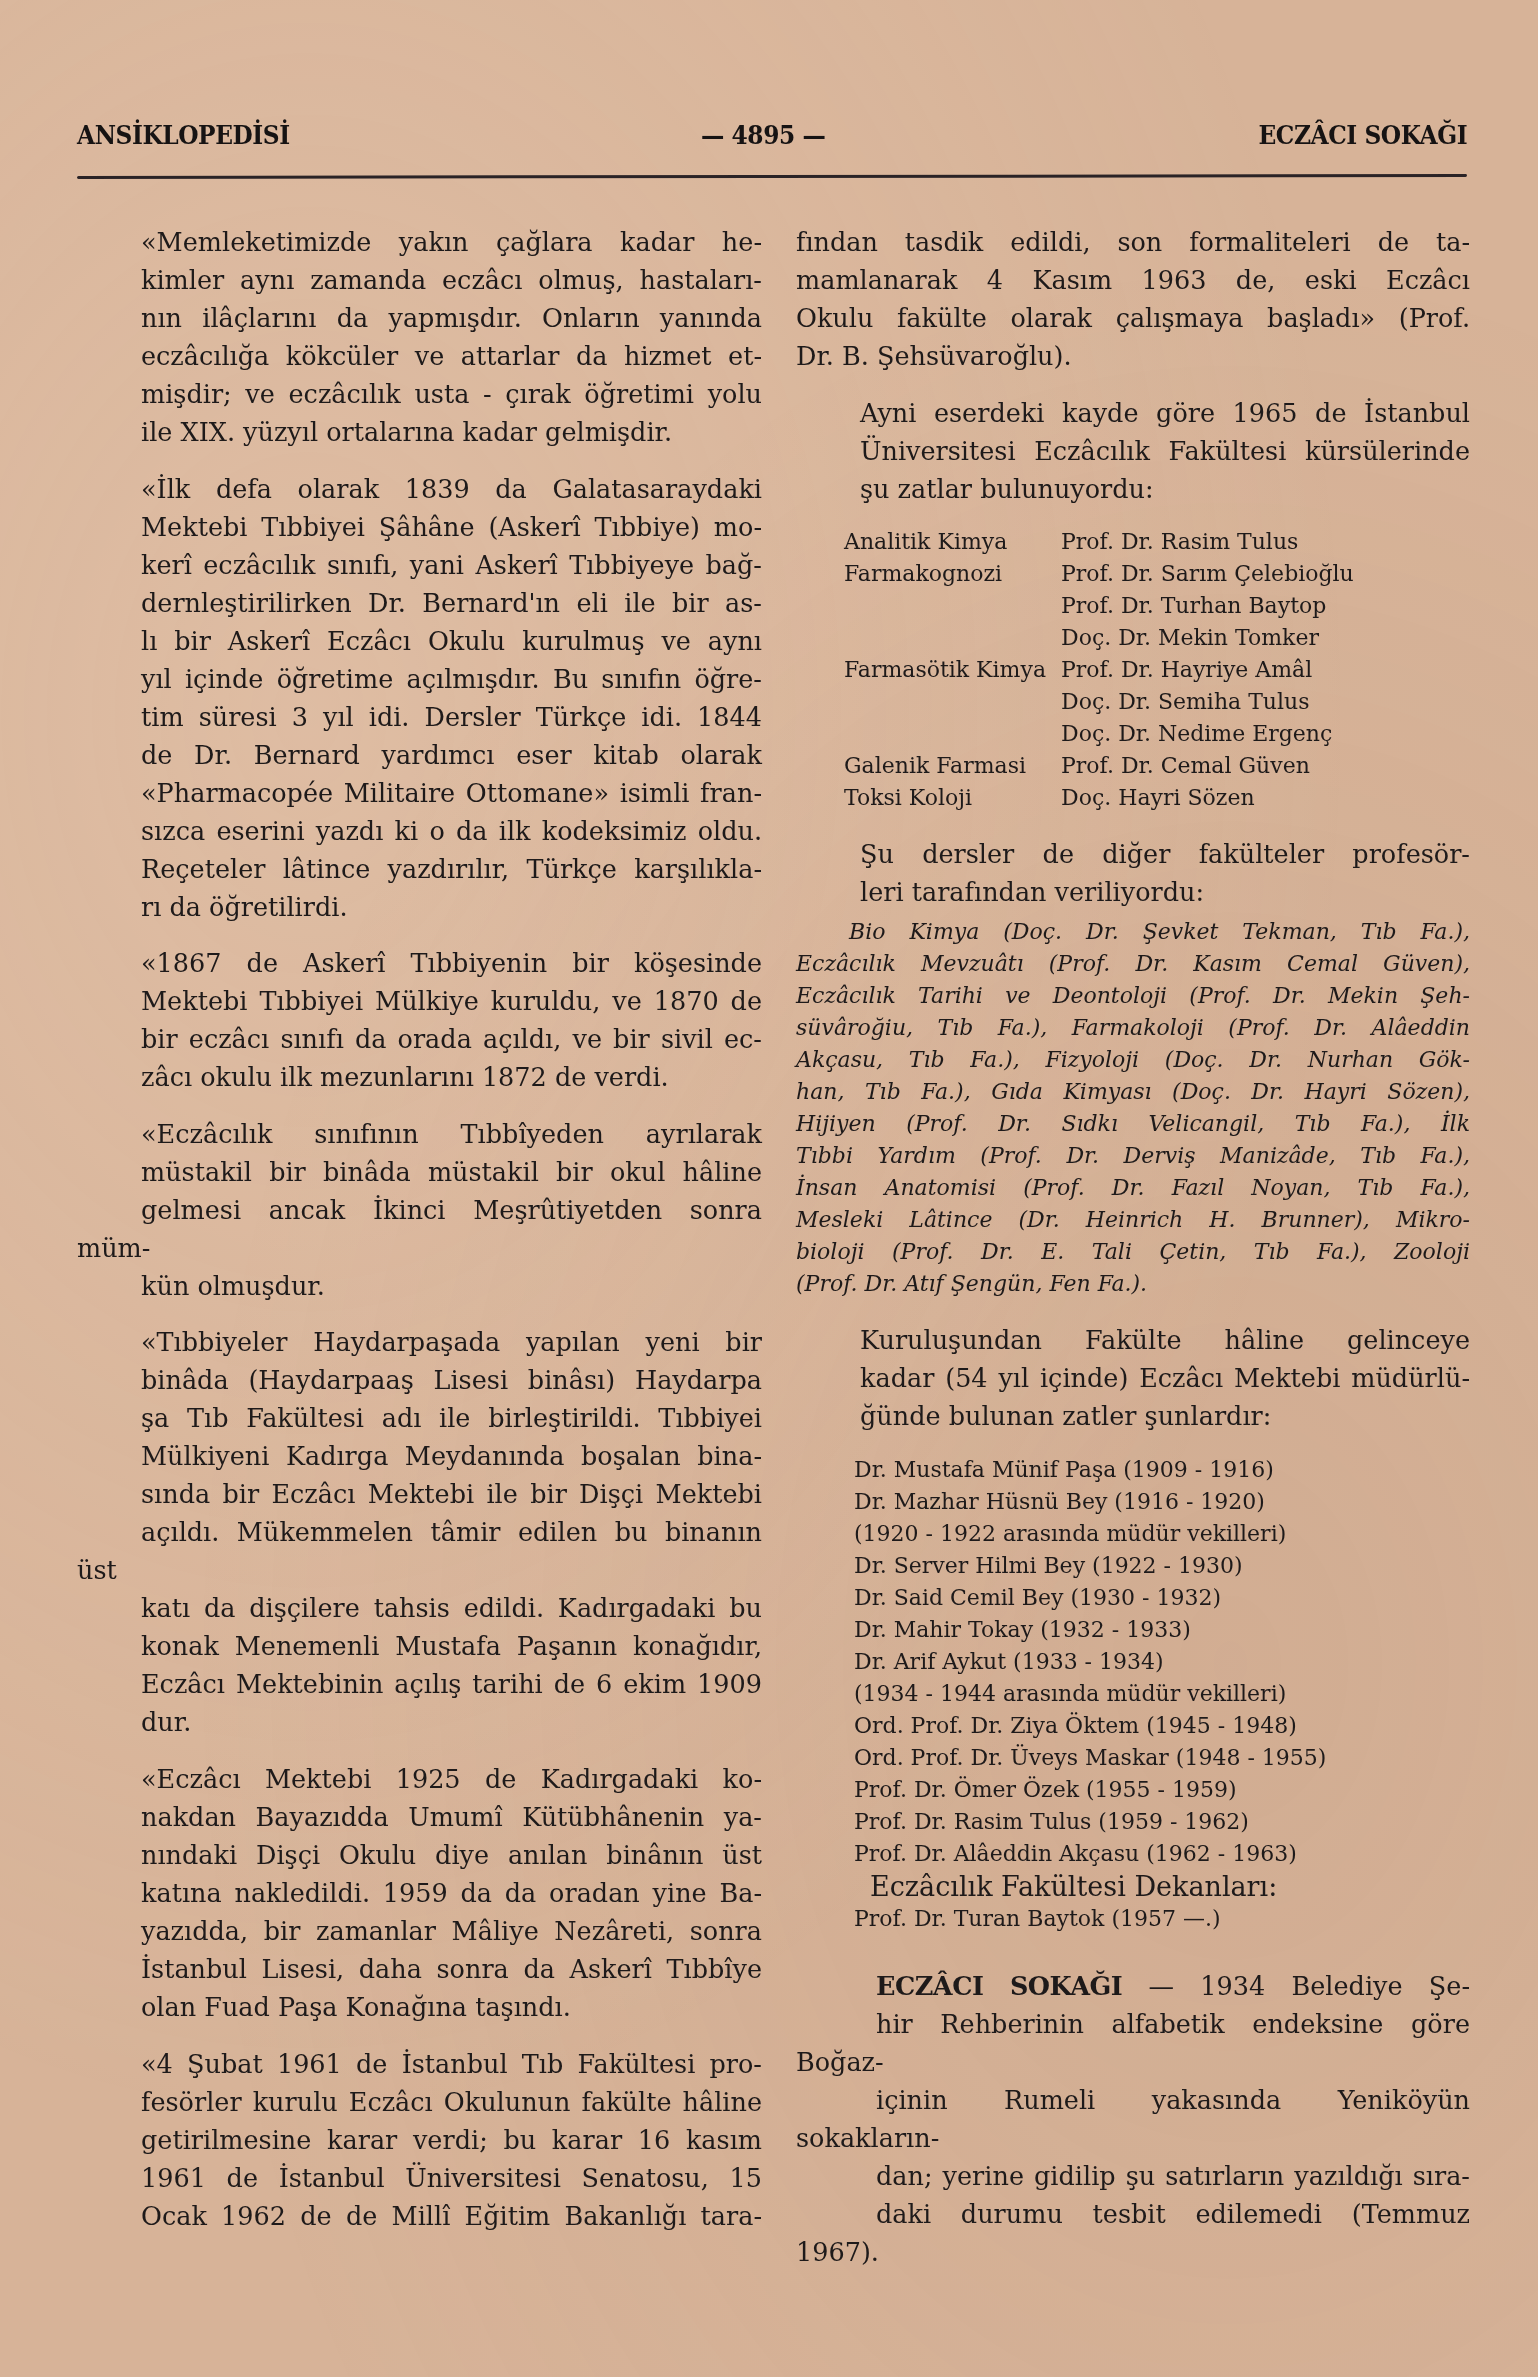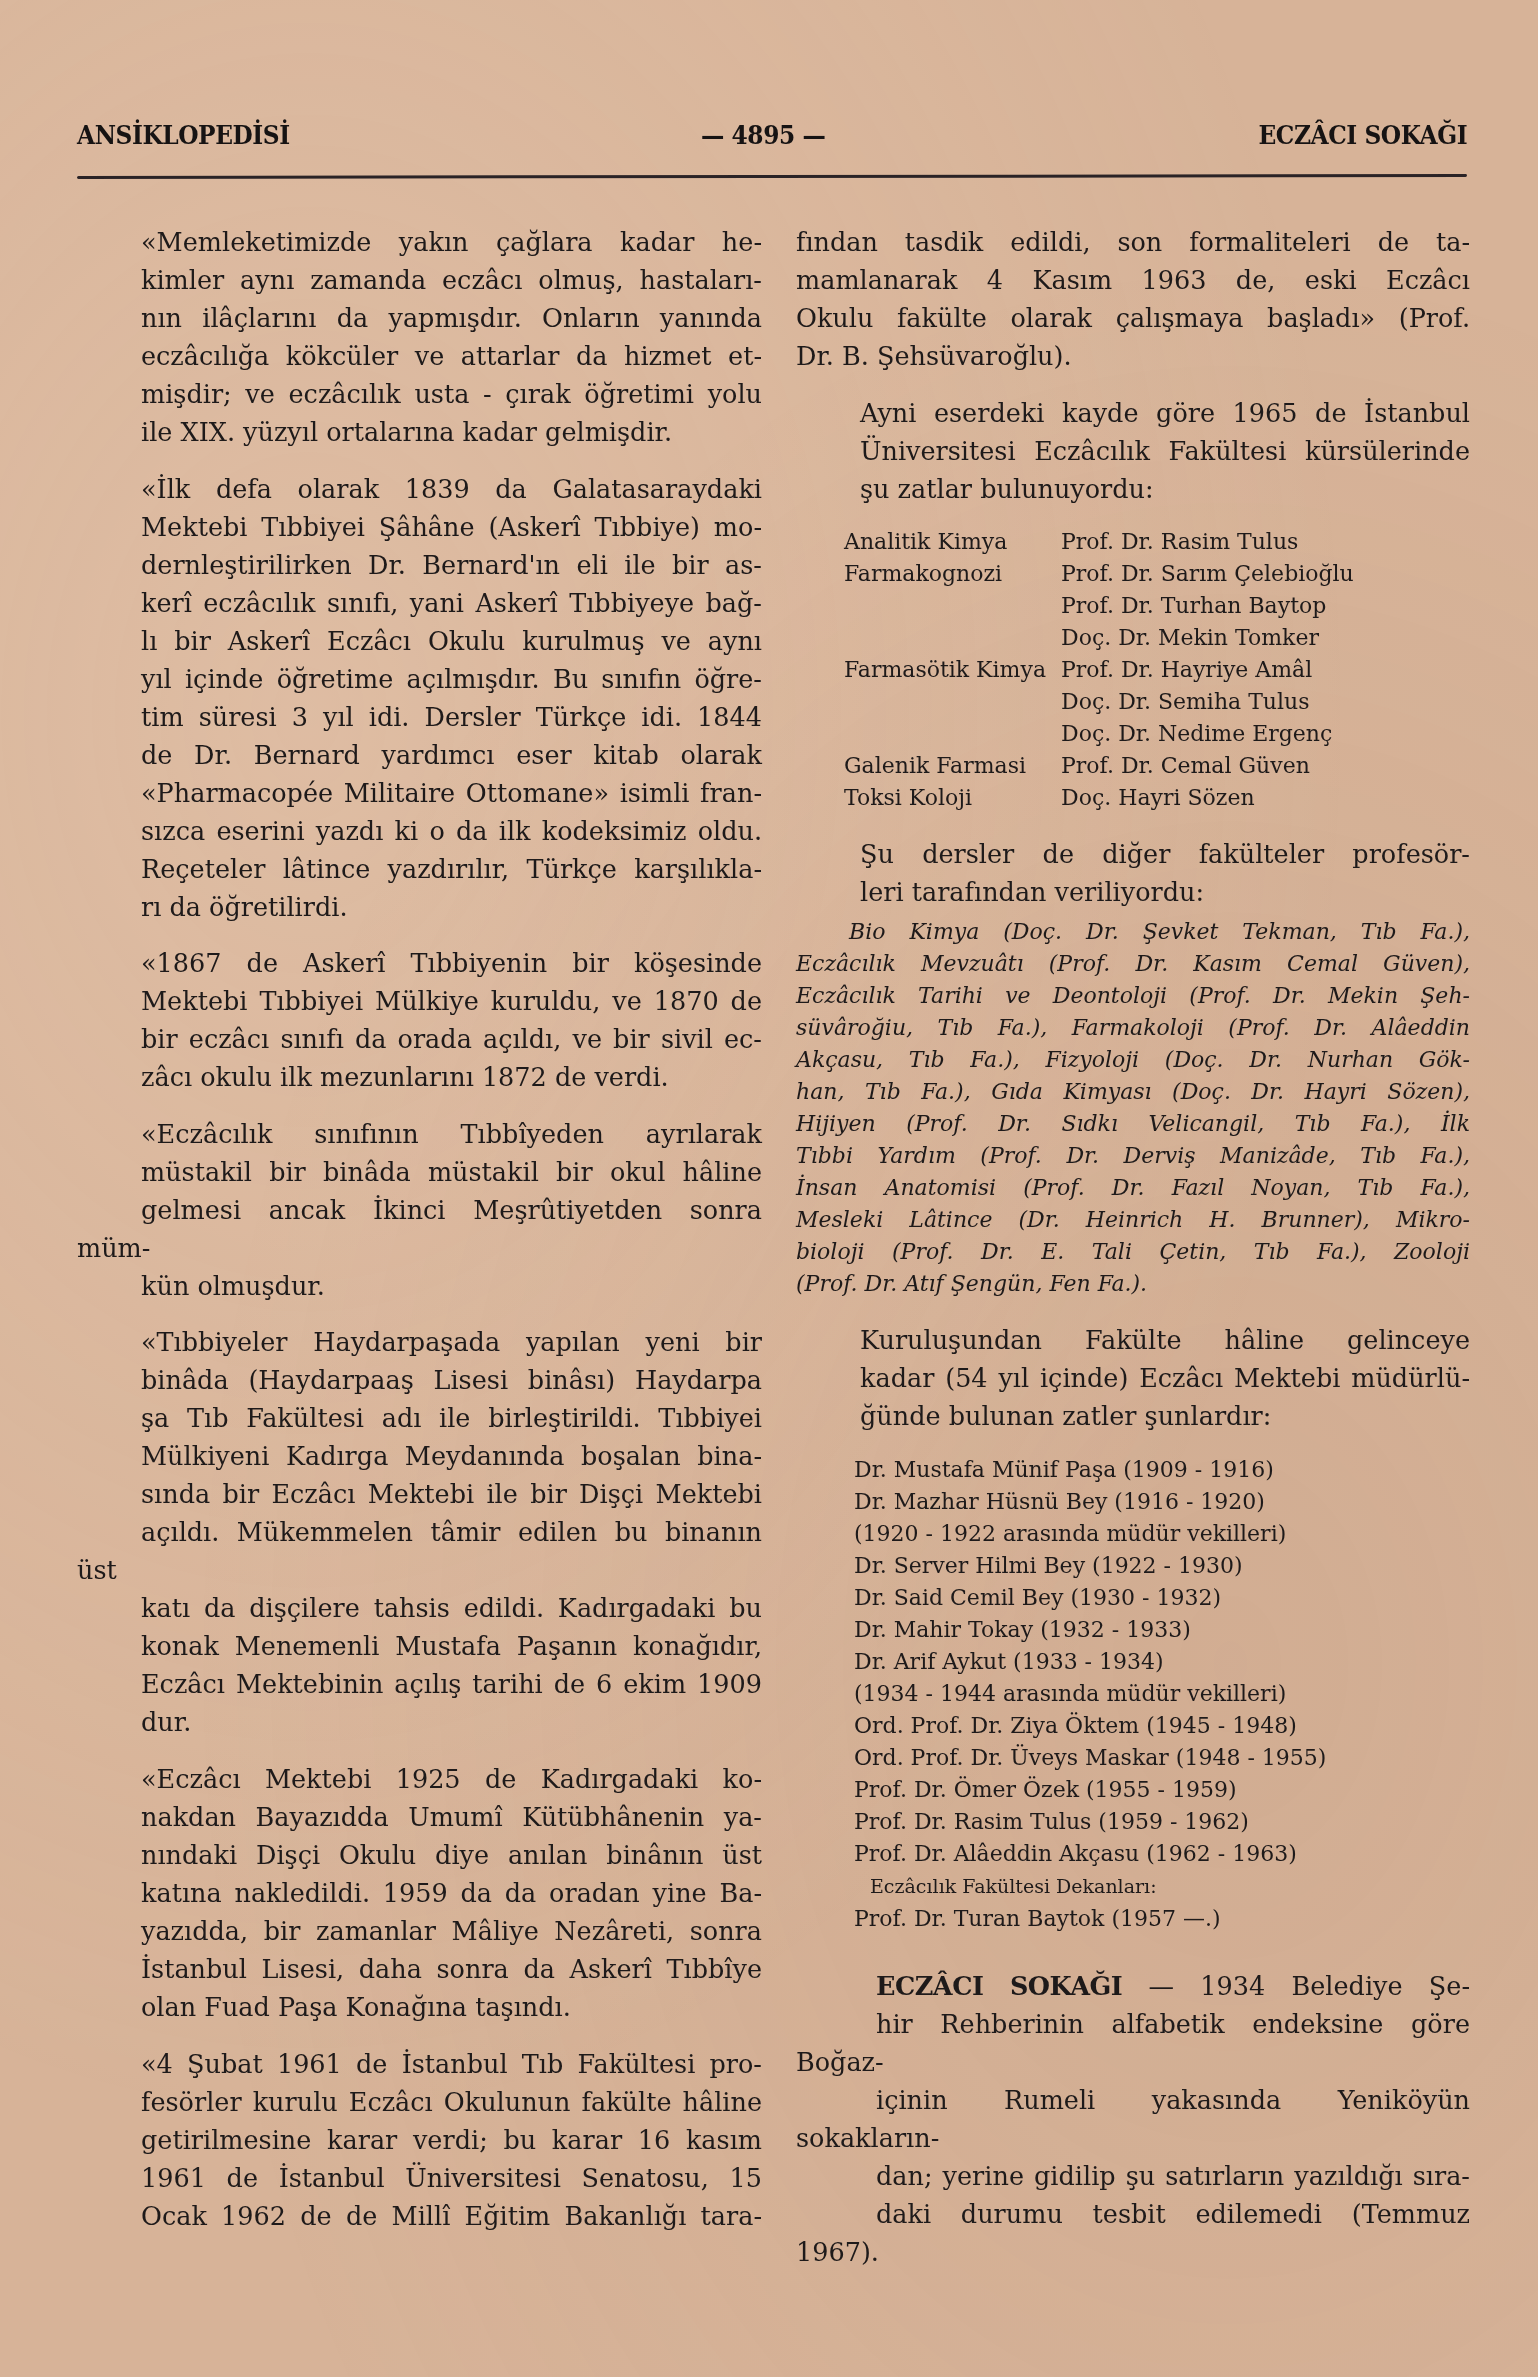--- a/index.html
+++ b/index.html
@@ -40,21 +40,21 @@
   .col p span.line { display: block; text-align: justify; text-align-last: justify; }
   .col p span.line.last { text-align-last: left; }
   .staff-table { margin: 4px 0 21px 0; font-size: 22px; line-height: 32px; }
   .staff-row { display: flex; }
   .staff-chair { width: 265px; padding-left: 48px; box-sizing: border-box; }
   .staff-name { flex: 1; }
   .smallpara { font-size: 22px; line-height: 32px; }
   .smallpara p { text-indent: 53px; margin: 0 0 21px 0; }
   .director-list { font-size: 22px; line-height: 32px; padding-left: 58px; margin: 16px 0 0 0; }
   .director-list div { white-space: nowrap; }
-  .deans-heading { padding-left: 74px; font-size: 19px; line-height: 33px; }
+  .deans-heading { padding-left: 74px; font-size: 27px; line-height: 33px; }
   .entry-head { font-weight: bold; letter-spacing: -0.5px; }
   .entry p { text-indent: 80px; margin-top: 32px; }
 </style>
 </head>
 <body>
 
 <div class="page-header">
   <span class="hdr-left">ANSİKLOPEDİSİ</span>
   <span class="hdr-center">— 4895 —</span>
   <span class="hdr-right">ECZÂCI SOKAĞI</span>
@@ -66,22 +66,22 @@
       <span class="line">«Memleketimizde yakın çağlara kadar he-</span>
       <span class="line">kimler aynı zamanda eczâcı olmuş, hastaları-</span>
       <span class="line">nın ilâçlarını da yapmışdır. Onların yanında</span>
       <span class="line">eczâcılığa kökcüler ve attarlar da hizmet et-</span>
       <span class="line">mişdir; ve eczâcılık usta - çırak öğretimi yolu</span>
       <span class="line last">ile XIX. yüzyıl ortalarına kadar gelmişdir.</span>
     </p>
     <p>
       <span class="line">«İlk defa olarak 1839 da Galatasaraydaki</span>
       <span class="line">Mektebi Tıbbiyei Şâhâne (Askerî Tıbbiye) mo-</span>
+      <span class="line">kerî eczâcılık sınıfı, yani Askerî Tıbbiyeye bağ-</span>
       <span class="line">dernleştirilirken Dr. Bernard'ın eli ile bir as-</span>
-      <span class="line">kerî eczâcılık sınıfı, yani Askerî Tıbbiyeye bağ-</span>
       <span class="line">lı bir Askerî Eczâcı Okulu kurulmuş ve aynı</span>
       <span class="line">yıl içinde öğretime açılmışdır. Bu sınıfın öğre-</span>
       <span class="line">tim süresi 3 yıl idi. Dersler Türkçe idi. 1844</span>
       <span class="line">de Dr. Bernard yardımcı eser kitab olarak</span>
       <span class="line">«Pharmacopée Militaire Ottomane» isimli fran-</span>
       <span class="line">sızca eserini yazdı ki o da ilk kodeksimiz oldu.</span>
       <span class="line">Reçeteler lâtince yazdırılır, Türkçe karşılıkla-</span>
       <span class="line last">rı da öğretilirdi.</span>
     </p>
     <p>

